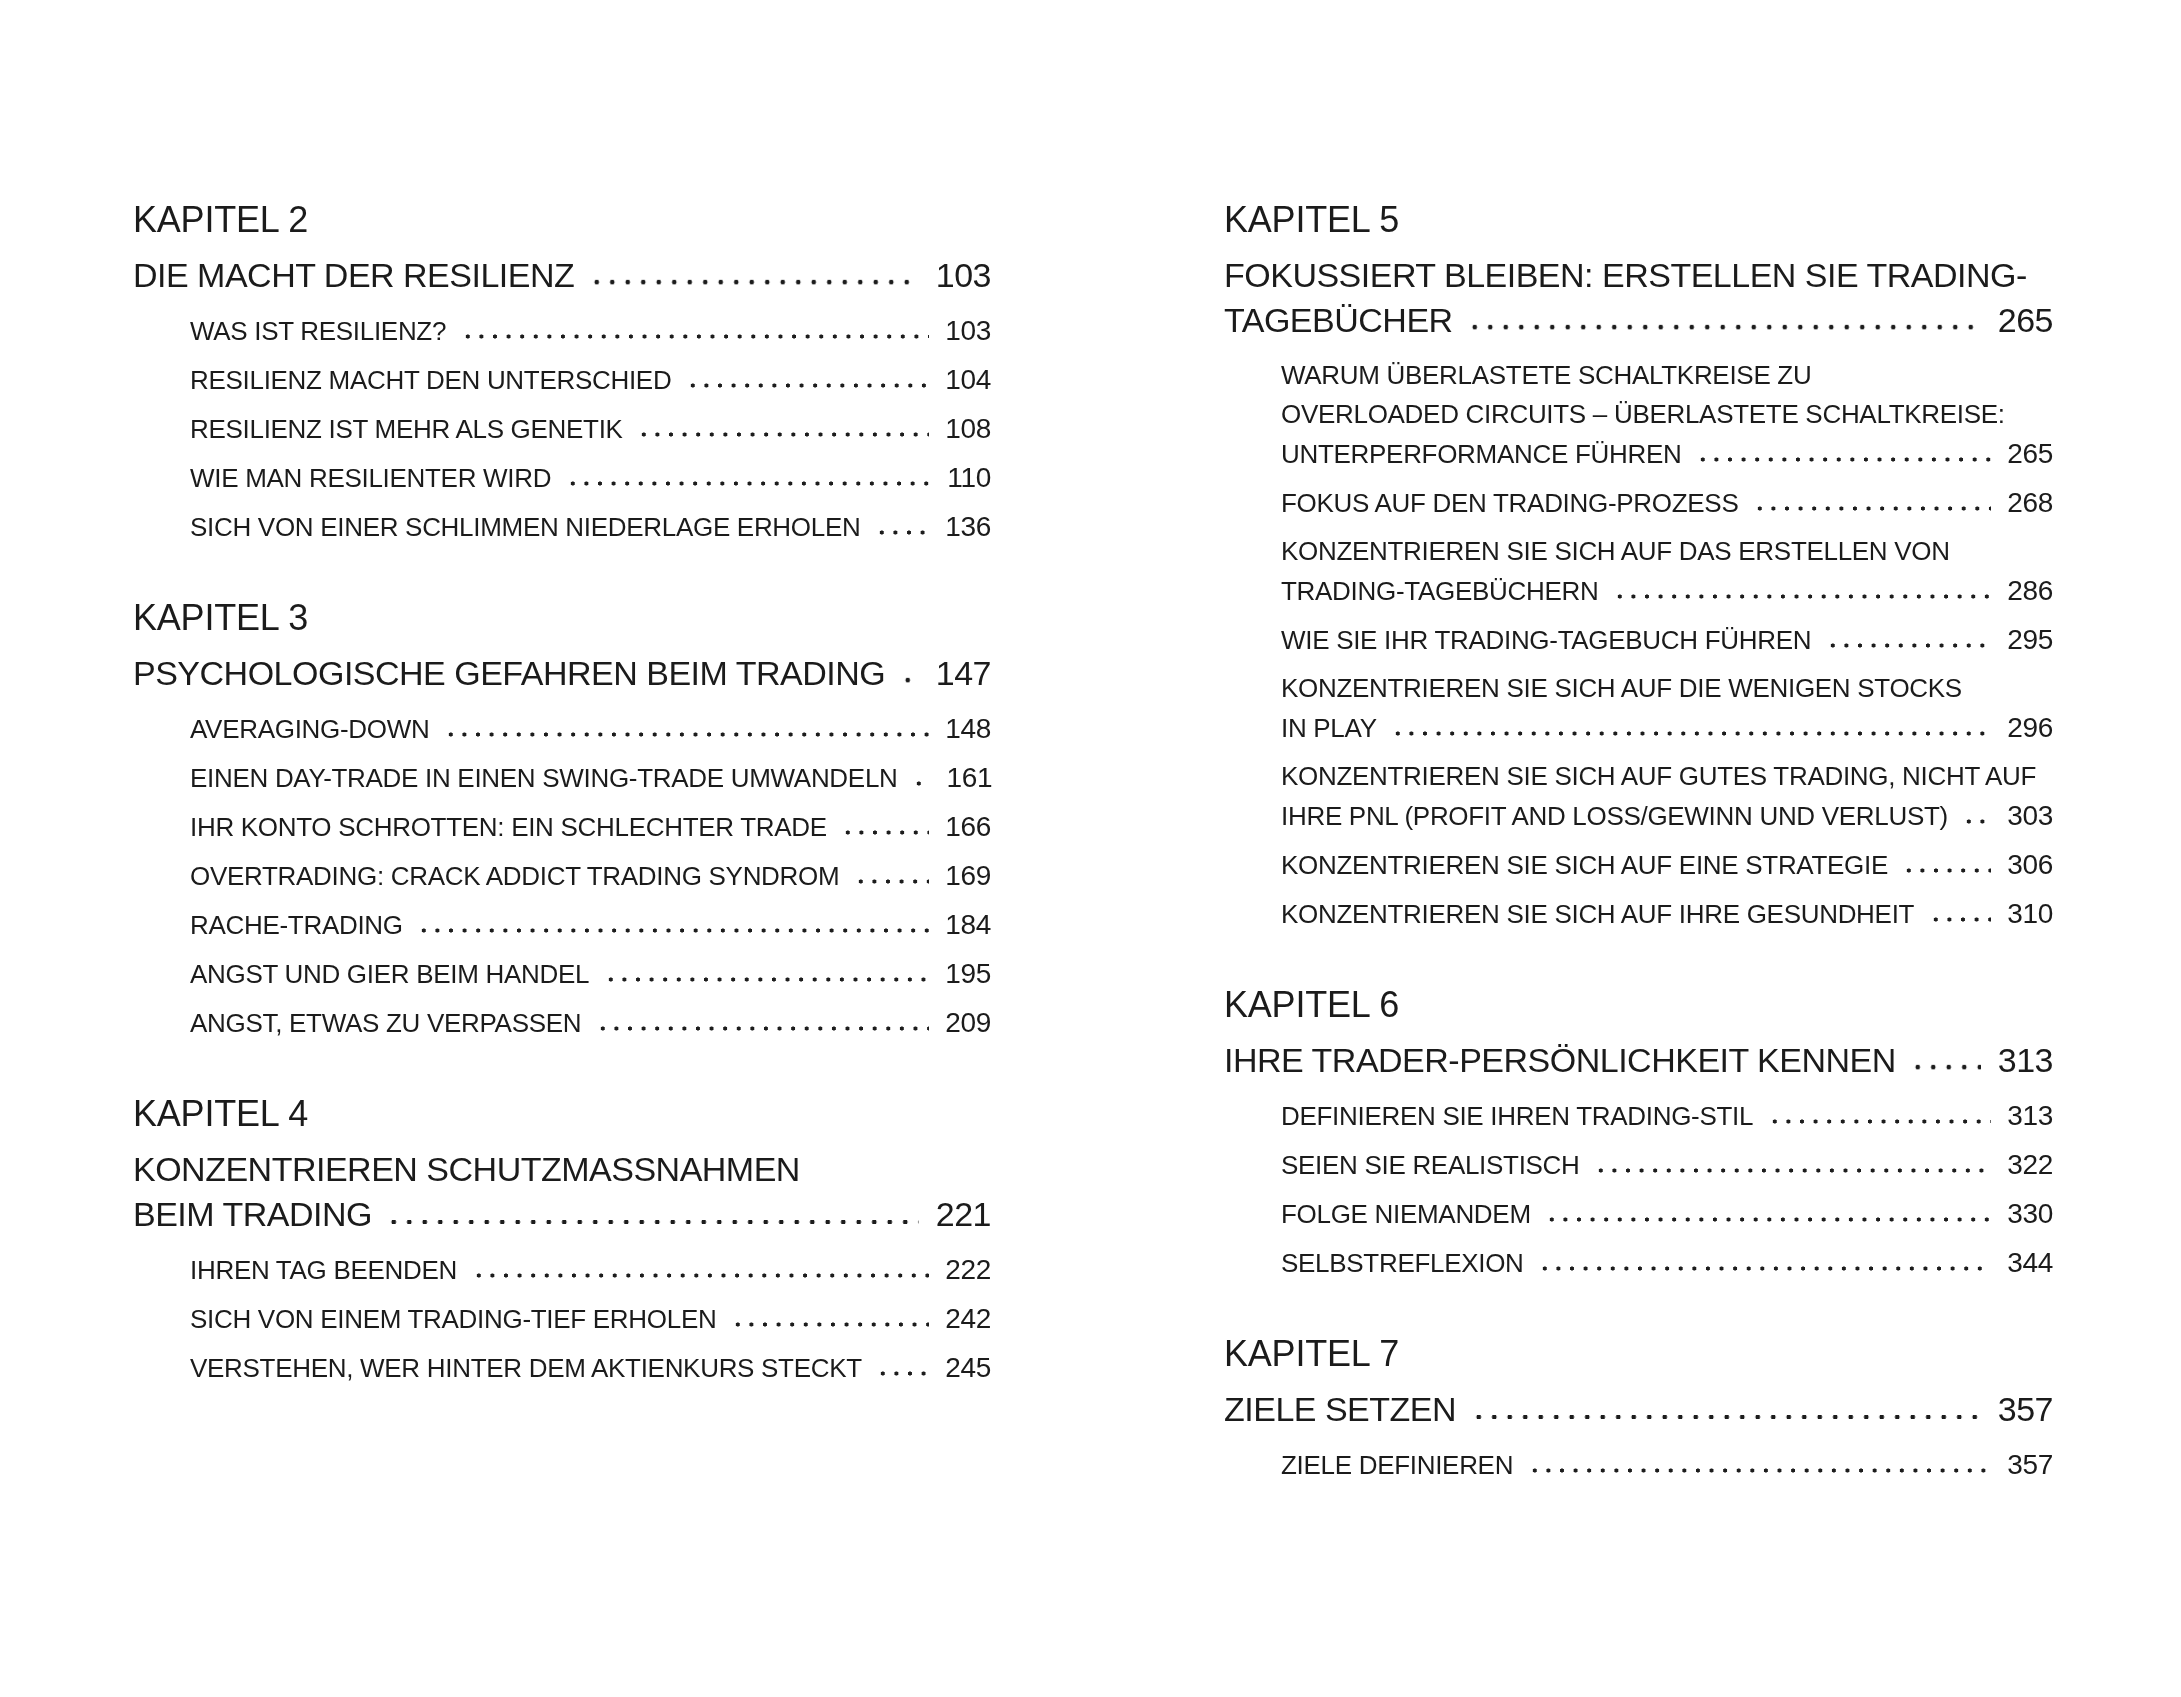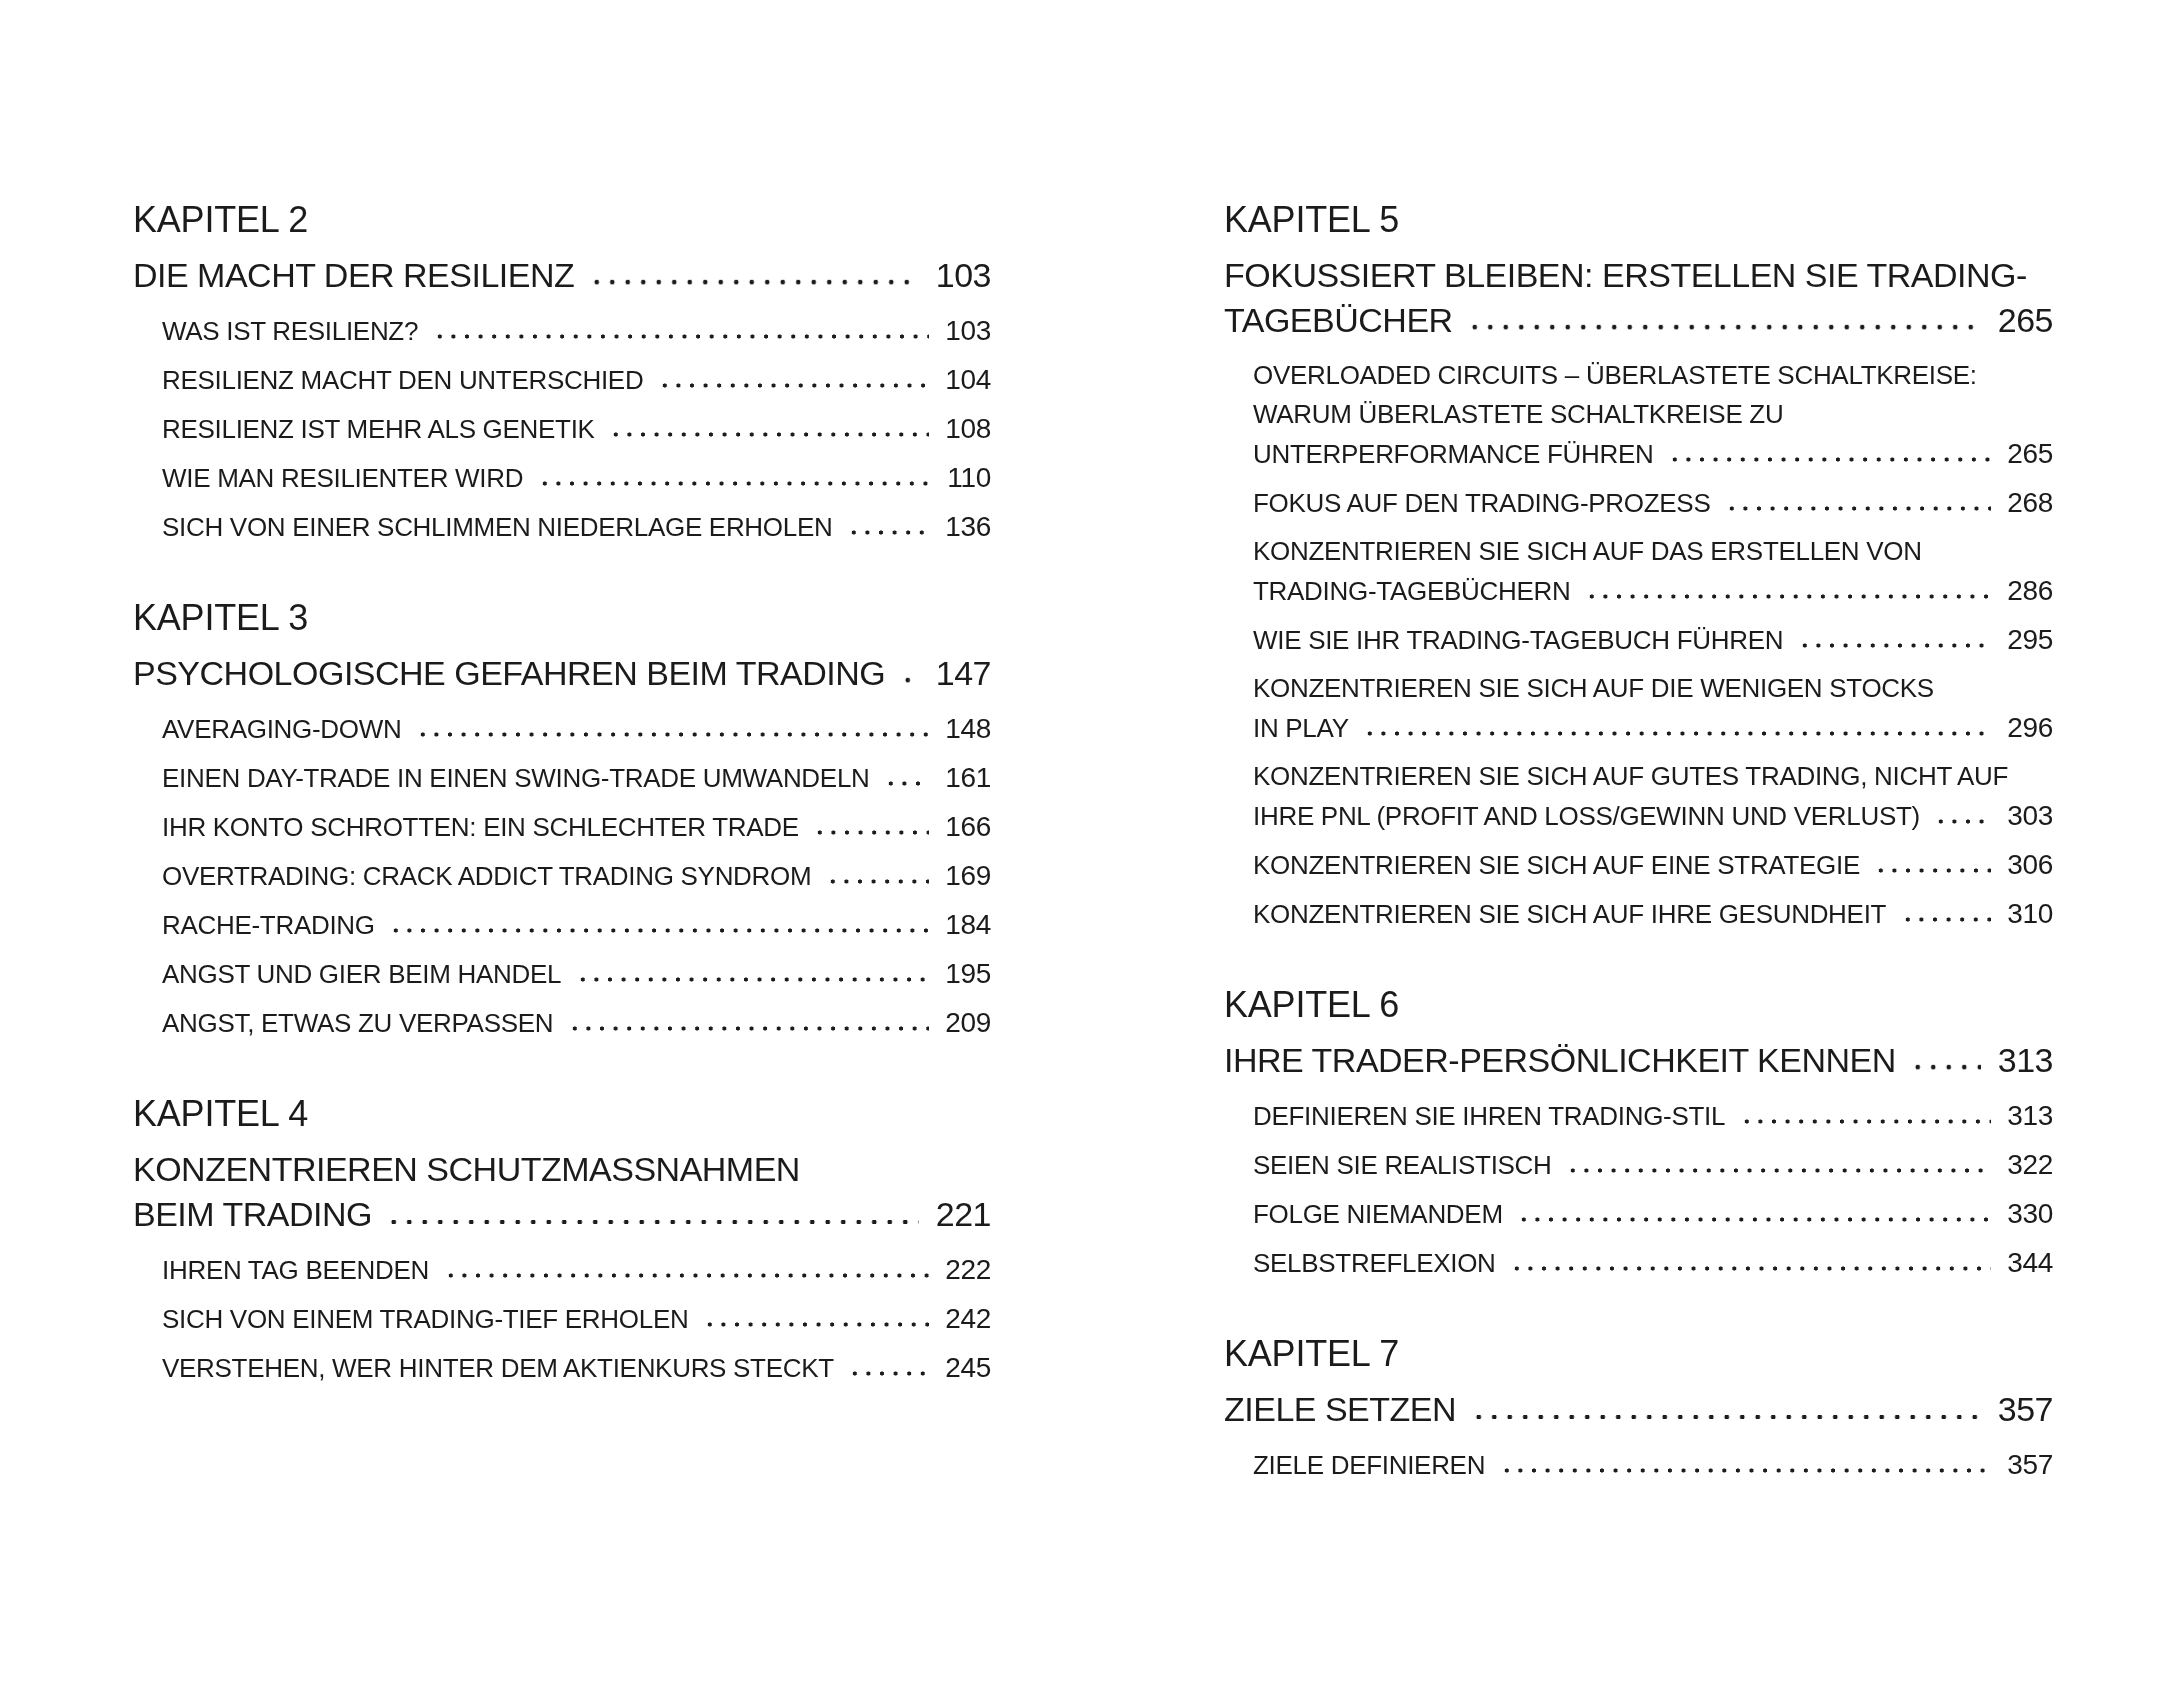--- a/index.html
+++ b/index.html
@@ -38,21 +38,21 @@
   .title-entry {
     font-size: 34px;
     line-height: 45px;
     letter-spacing: -0.5px;
     margin-bottom: 13.6px;
   }
   .item-entry {
     font-size: 26px;
     line-height: 39px;
     letter-spacing: -0.3px;
-    margin-left: 29px;
+    margin-left: 57px;
     margin-bottom: 9px;
   }
 
   .row {
     display: flex;
     align-items: baseline;
   }
   .row .label {
     flex: 0 0 auto;
     white-space: nowrap;
@@ -225,22 +225,22 @@
       <div class="chapter-label">KAPITEL 5</div>
       <div class="entry title-entry">
         <div class="line">FOKUSSIERT BLEIBEN: ERSTELLEN SIE TRADING-</div>
         <div class="row line">
           <span class="label">TAGEBÜCHER</span>
           <span class="leader"></span>
           <span class="page">265</span>
         </div>
       </div>
       <div class="entry item-entry">
+        <div class="line">WARUM ÜBERLASTETE SCHALTKREISE ZU</div>
         <div class="line">OVERLOADED CIRCUITS – ÜBERLASTETE SCHALTKREISE:</div>
-        <div class="line">WARUM ÜBERLASTETE SCHALTKREISE ZU</div>
         <div class="row line">
           <span class="label">UNTERPERFORMANCE FÜHREN</span>
           <span class="leader"></span>
           <span class="page">265</span>
         </div>
       </div>
       <div class="entry item-entry">
         <div class="row line">
           <span class="label">FOKUS AUF DEN TRADING-PROZESS</span>
           <span class="leader"></span>

